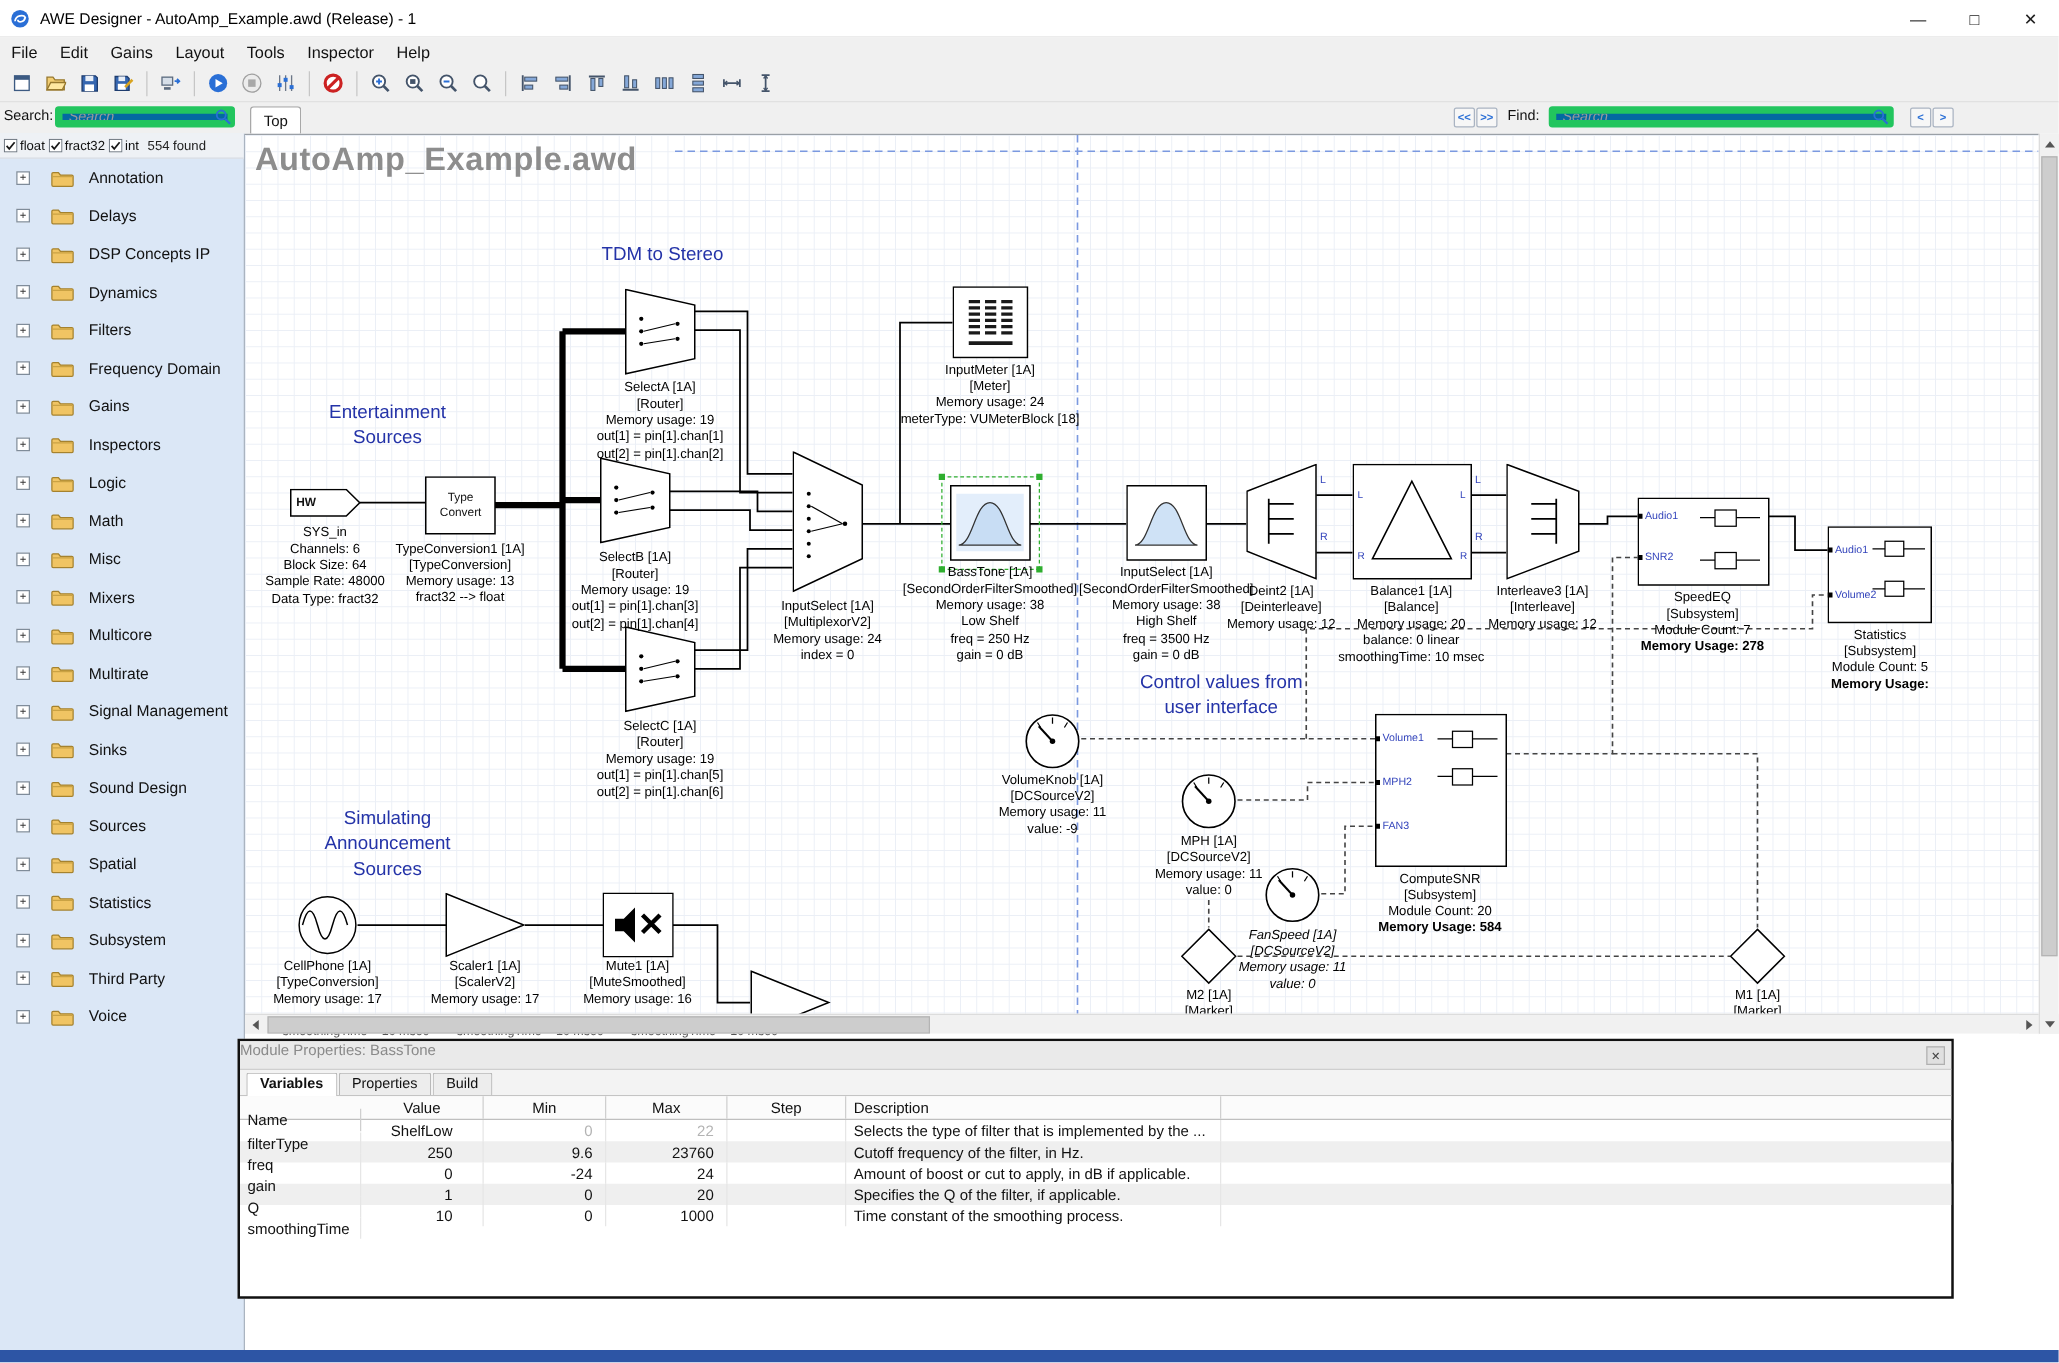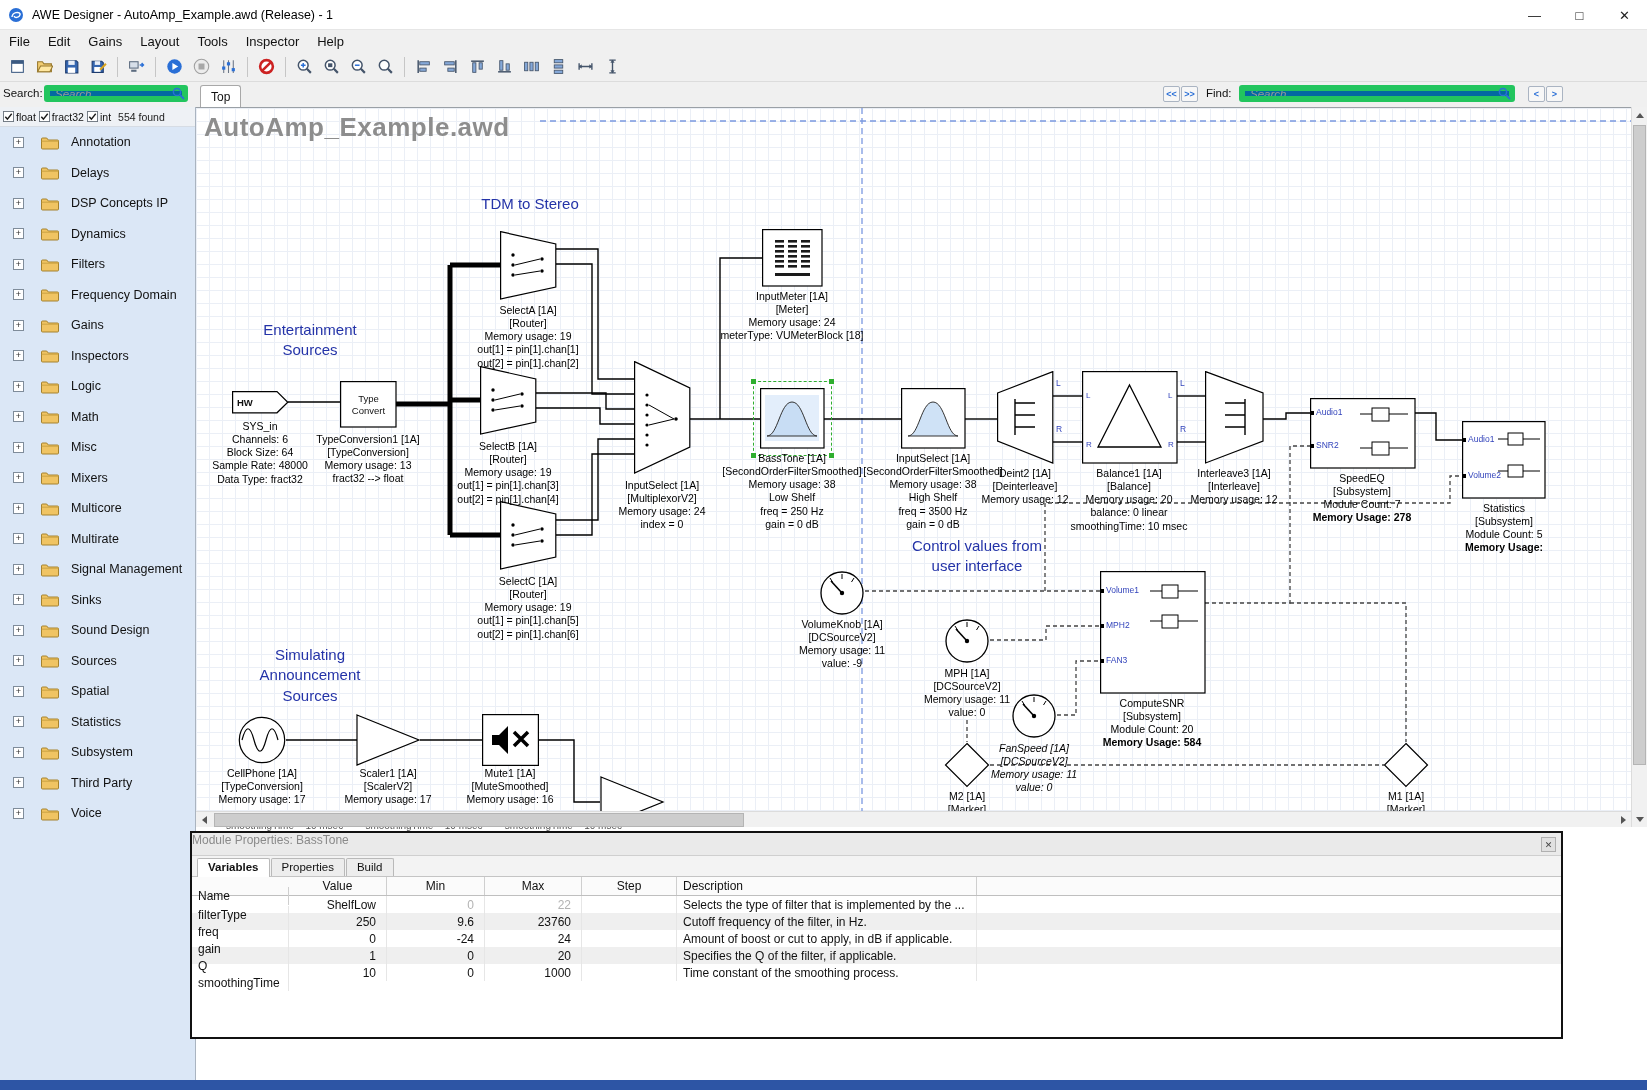--- a/index.html
+++ b/index.html
@@ -82,21 +82,21 @@
   .props-close { position:absolute; right:5px; top:4px; width:15px; height:15px; background:#e0e0e0; border:1px solid #b0b0b0; font-size:9px; color:#444; display:flex; align-items:center; justify-content:center; }
   .props-tabs { height:21px; background:#f3f3f3; border-bottom:1px solid #c4c4c4; display:flex; align-items:flex-end; padding-left:5px; }
   .ptab { font-size:11.5px; padding:2px 10px 3px; border:1px solid #b9b9b9; border-bottom:none; background:#ededed; margin-right:1px; border-radius:2px 2px 0 0; }
   .ptab.active { background:#fff; font-weight:bold; position:relative; top:1px; padding-bottom:4px; }
   .ptable { font-size:12px; }
   .phead, .prow { display:flex; height:17px; align-items:center; }
   .phead { height:19px; background:#fbfbfb; border-bottom:1px solid #bfbfbf; }
   .pcell { height:100%; display:flex; align-items:center; border-right:1px solid #e6e6e6; overflow:hidden; white-space:nowrap; }
   .phead .pcell { border-right:1px solid #cfcfcf; justify-content:center; }
   .pcell.c0 { width:97px; padding-left:6px; justify-content:flex-start;margin-top:20px; }
-  .pcell.c1 { width:98px; justify-content:flex-end; padding-right:10px; }
+  .pcell.c1 { width:98px; justify-content:flex-end; padding-right:24px; }
   .pcell.c2 { width:98px; justify-content:flex-end; padding-right:10px; }
   .pcell.c3 { width:97px; justify-content:flex-end; padding-right:10px; }
   .pcell.c4 { width:95px; justify-content:center; }
   .pcell.c5 { width:300px; padding-left:6px; justify-content:flex-start; }
   .phead .pcell.c0 { justify-content:flex-start; }
   .phead .pcell.c1,.phead .pcell.c2,.phead .pcell.c3 { justify-content:center; padding-right:0; }
   .prow.alt { background:#efefef; }
   .pcell.muted { color:#b3b3b3; }
 
   .taskbar { position:absolute; left:0; top:1080px; width:1647px; height:10px; background:#2d55a5; }

